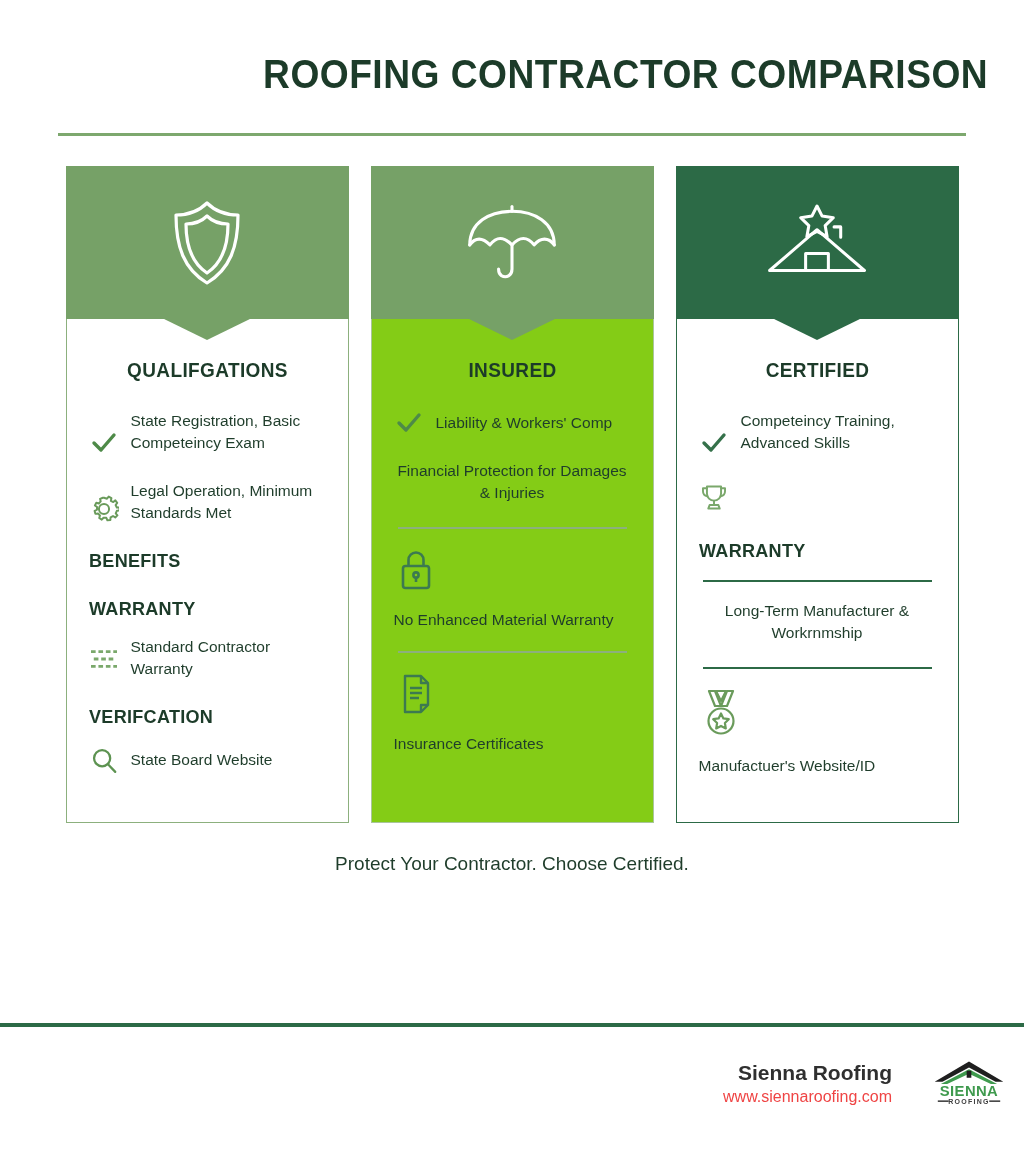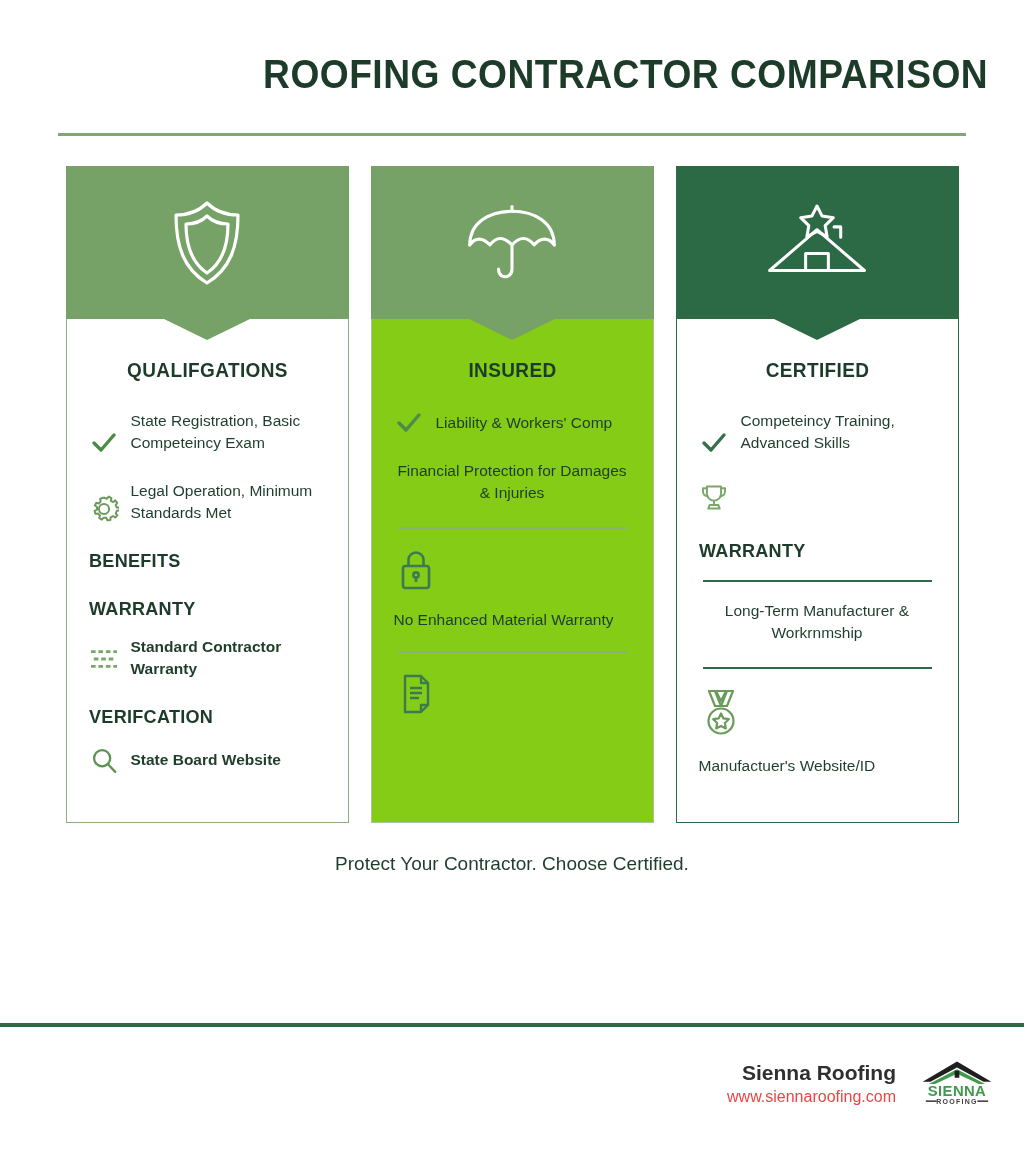--- a/index.html
+++ b/index.html
@@ -104,21 +104,21 @@
     width: 30px;
     display: flex;
     justify-content: center;
     padding-top: 2px;
   }
   .row .txt {
     font-size: 15.5px;
     line-height: 1.42;
     color: #1f3d2b;
   }
-  .row.center-ico { align-items: center; font-weight: bold; }
+  .row.center-ico { align-items: center; }
 
   
   .ctext {
     text-align: center;
     font-size: 15.5px;
     line-height: 1.45;
     color: #1f3d2b;
     margin-bottom: 22px;
   }
 
@@ -167,22 +167,22 @@
     background: #2c6a46;
   }
   .footer {
     position: absolute;
     left: 0;
     top: 1058px;
     width: 1024px;
     display: flex;
     justify-content: flex-end;
     align-items: center;
-    gap: 22px;
-    padding-right: 28px;
+    gap: 38px;
+    padding-right: 16px;
     box-sizing: border-box;
   }
   .footer-text { text-align: right; }
   .brand-name {
     font-size: 21px;
     font-weight: bold;
     color: #2f2f2f;
     line-height: 1.25;
   }
   .brand-url {
@@ -307,20 +307,21 @@
 
       <div class="stack">
         <div class="ico">
           <svg width="42" height="46" viewBox="0 0 42 46" fill="none" stroke="#3c7a50" stroke-width="2.4" stroke-linejoin="round">
             <path d="M11 5 h16 l7 7 v22 l-7 7 h-16 z"></path>
             <path d="M27 5 v7 h7"></path>
             <path d="M27 41 v-7 h7"></path>
             <path d="M16 17 h12 M16 22 h12 M16 27 h9"></path>
           </svg>
         </div>
+        <div class="txt">Insurance Certificates</div>
       </div>
     </div>
   </div>
 
   <div class="col">
     <div class="col-header" style="background:#2c6a46;color:#2c6a46">
       <span>
         <svg width="110" height="90" viewBox="0 0 116 94" fill="none" stroke="#ffffff" stroke-width="3.2" stroke-linejoin="round" stroke-linecap="round">
           <path d="M58 8 l5.4 10.6 11.8 1.7-8.6 8.3 2.1 11.7-10.7-5.6-10.7 5.6 2.1-11.7-8.6-8.3 11.8-1.7 z"></path>
           <path d="M76 30 h7 v11"></path>

